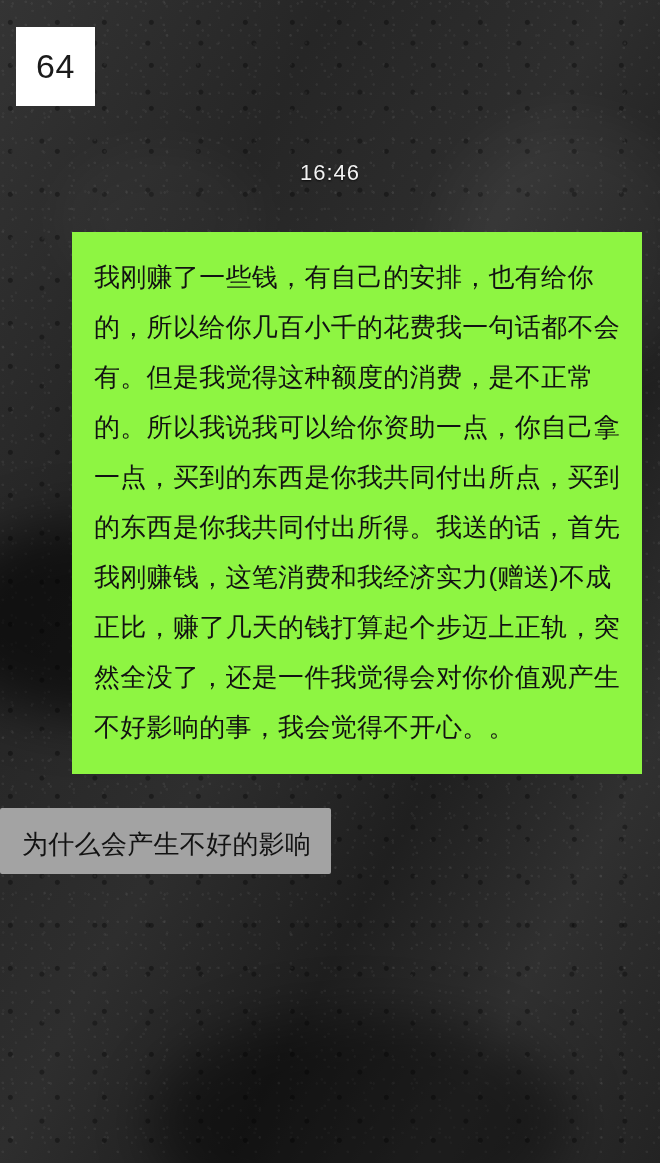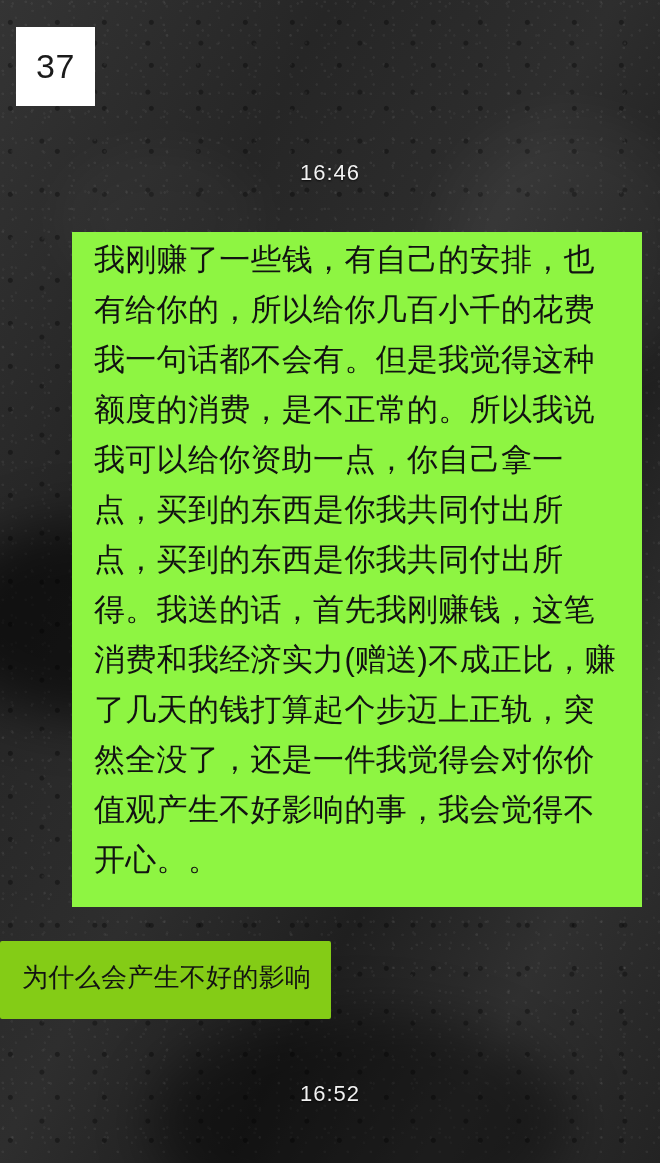--- a/index.html
+++ b/index.html
@@ -76,65 +76,64 @@
     letter-spacing: 1px;
     text-shadow: 0 1px 2px rgba(0,0,0,0.8);
   }
   .ts-top { margin: 0 0 46px 0; }
 
   .row { display: flex; }
   .row.out { justify-content: flex-end; }
   .row.in  { justify-content: flex-start; }
 
   .bubble {
-    font-size: 31px;
+    font-size: 26px;
     line-height: 50px;
     color: #121212;
-    padding: 3px 22px 22px 22px;
+    padding: 20px 22px 22px 22px;
     max-width: 570px;
     word-break: break-word;
     letter-spacing: 0.3px;
   }
   .bubble.out {
     background: #8ef542;
     margin-right: 2px;
   }
   .bubble.in {
-    background: #84cc16;
+    background: #a3a3a3;
     border-radius: 2px;
-    padding: 16px 20px 22px 22px;
+    padding: 16px 20px 10px 22px;
     margin-left: -16px;
     font-size: 26px;
     line-height: 40px;
   }
 
   .row.out { margin-bottom: 34px; }
   .row.in  { margin-bottom: 62px; }
 
   .ts-bottom { margin-top: 2px; }
 </style>
 </head>
 <body>
 
 <div class="chat-bg">
   <div class="bg-smudge smudge-a"></div>
   <div class="bg-smudge smudge-b"></div>
   <div class="bg-smudge smudge-c"></div>
   <div class="bg-smudge smudge-d"></div>
 </div>
 
-<div class="page-sticker">37</div>
+<div class="page-sticker">64</div>
 
 <div class="chat">
 
   <div class="timestamp ts-top">16:46</div>
 
   <div class="row out">
     <div class="bubble out">我刚赚了一些钱，有自己的安排，也有给你的，所以给你几百小千的花费我一句话都不会有。但是我觉得这种额度的消费，是不正常的。所以我说我可以给你资助一点，你自己拿一点，买到的东西是你我共同付出所点，买到的东西是你我共同付出所得。我送的话，首先我刚赚钱，这笔消费和我经济实力(赠送)不成正比，赚了几天的钱打算起个步迈上正轨，突然全没了，还是一件我觉得会对你价值观产生不好影响的事，我会觉得不开心。。</div>
   </div>
 
   <div class="row in">
     <div class="bubble in">为什么会产生不好的影响</div>
   </div>
 
-  <div class="timestamp ts-bottom">16:52</div>
 
 </div>
 
 </body></html>

